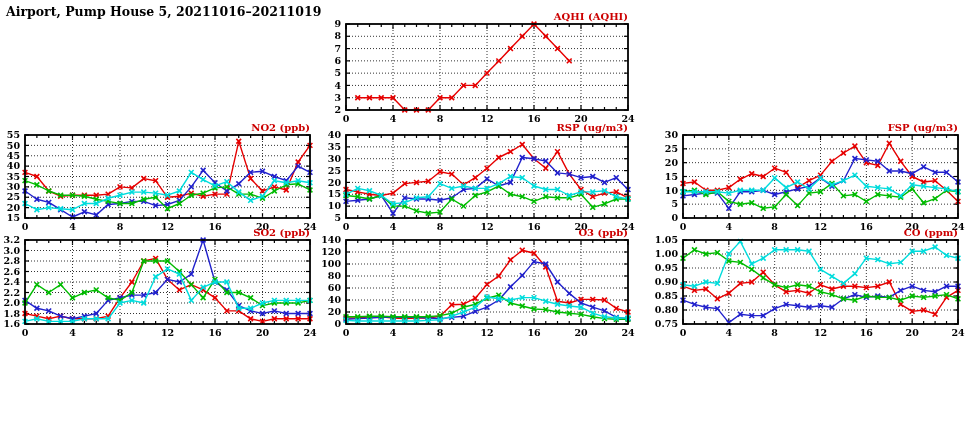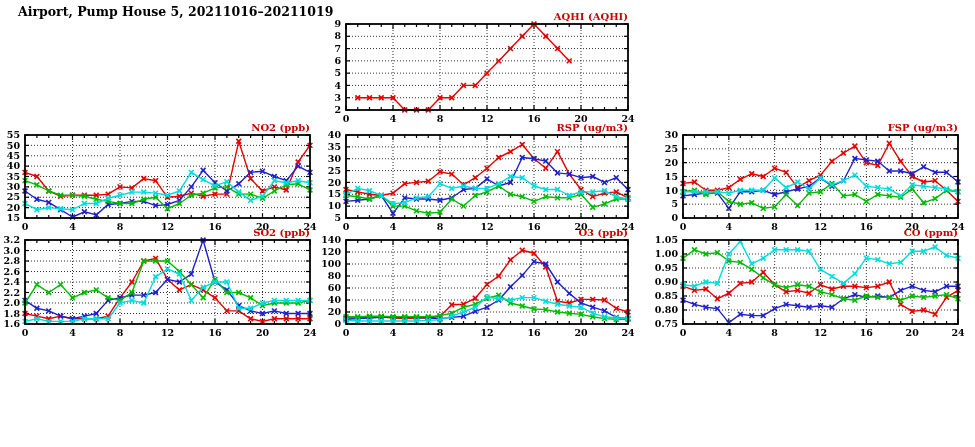--- a/index.html
+++ b/index.html
@@ -1,18 +1,18 @@
 <!DOCTYPE html>
 <html><head>
 <meta charset="utf-8">
 <style>
   html,body{margin:0;padding:0;background:#fff;}
   #page{position:relative;width:975px;height:447px;background:#ffffff;overflow:hidden;
         font-family:"DejaVu Serif",serif;}
-  #main-title{position:absolute;left:6px;top:4px;font-size:12.5px;font-weight:bold;color:#000;margin-left:12px;}
+  #main-title{position:absolute;left:6px;top:4px;font-size:12.5px;font-weight:bold;color:#000;}
   #charts-svg{position:absolute;left:0;top:0;}
   #charts-svg text{font-family:"DejaVu Serif",serif;font-weight:bold;}
 </style>
 </head>
 <body>
 
 <div id="page">
   <div id="main-title">Airport, Pump House 5, 20211016–20211019</div>
   <svg id="charts-svg" width="975" height="447" viewBox="0 0 975 447" xmlns="http://www.w3.org/2000/svg">
       <g>

